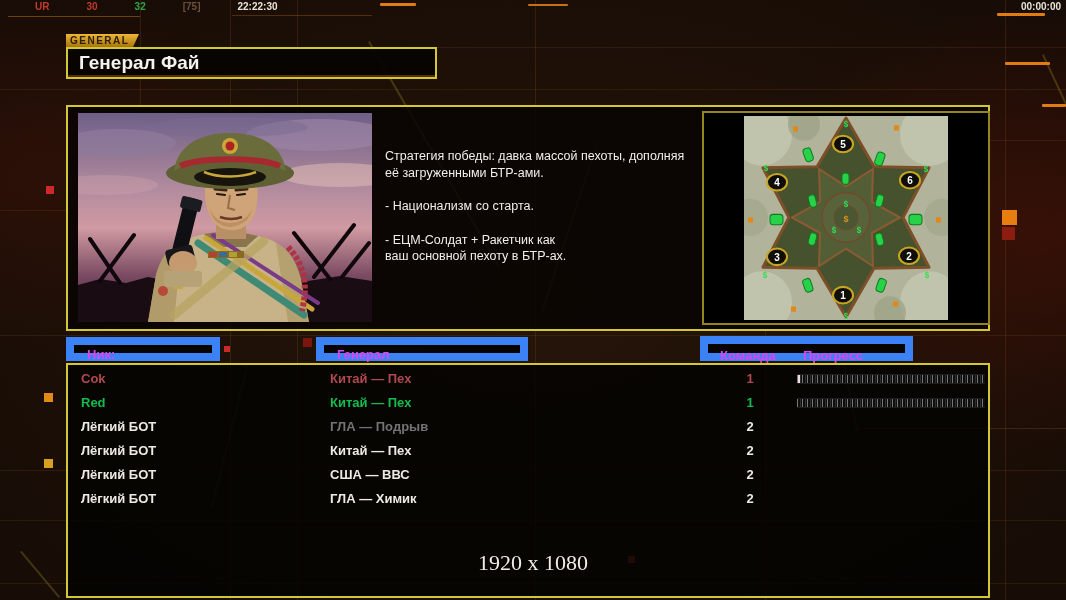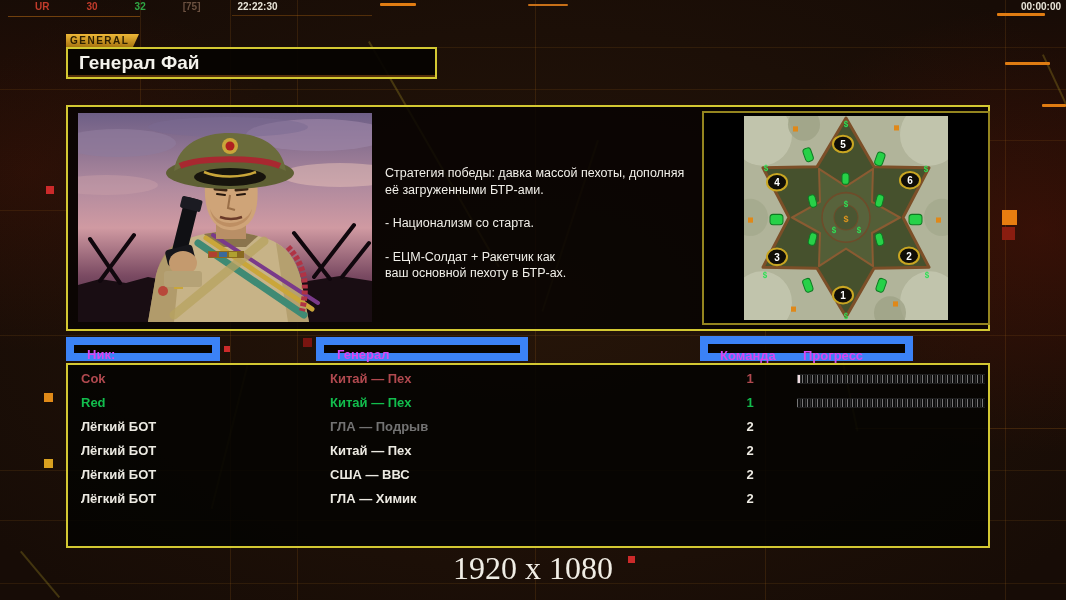--- a/index.html
+++ b/index.html
@@ -40,60 +40,60 @@
     box-shadow: inset 0 -2px 0 rgba(200,110,20,.4);
   }
   .title-box .t { color:#f4f2ec; font-size:19px; font-weight:bold; line-height:27px; padding-left:11px; }
 
   
   .main-box {
     position:absolute; left:66px; top:105px; width:924px; height:226px; z-index:10;
     border:2px solid #d3c832; background:rgba(7,4,2,.84);
   }
   .portrait { position:absolute; left:10px; top:6px; width:294px; height:209px; background:#000; }
-  .briefing { position:absolute; left:317px; top:41px; width:308px; color:#f1efe9; font-size:12.5px; line-height:1.32;margin-top:17px; }
+  .briefing { position:absolute; left:317px; top:41px; width:308px; color:#f1efe9; font-size:12.5px; line-height:1.32; }
   .briefing p { margin:0 0 17px 0; white-space:pre-line; }
   .map-panel { position:absolute; left:634px; top:4px; width:288px; height:214px; border:2px solid #94851f; background:#000; }
   .map-square { position:absolute; left:40px; top:3px; width:204px; height:204px; }
 
   
   .hdr {
     position:absolute; z-index:10; border:8px solid #3b82f6; background:rgba(5,3,1,.9);
     color:#d946ef; font-weight:bold; font-size:13px; line-height:20px;
   }
   .hdr-nick    { left:66px;  top:337px; width:154px; height:24px; padding-left:13px; }
   .hdr-general { left:316px; top:337px; width:212px; height:24px; padding-left:13px; }
   .hdr-team    { left:700px; top:336px; width:213px; height:25px; }
   .hdr-team .k { position:absolute; left:12px; top:2px; }
   .hdr-team .p { position:absolute; left:95px; top:2px; }
 
   
   .table-box {
-    position:absolute; left:66px; top:363px; width:924px; height:185px; z-index:10;
+    position:absolute; left:66px; top:363px; width:924px; height:235px; z-index:10;
     border:2px solid #d3c832; background:rgba(4,3,1,.86);
   }
   .row { position:absolute; left:0; width:100%; height:24px; font-size:13px; font-weight:bold; line-height:24px; }
   .row .name { position:absolute; left:13px; }
   .row .gen  { position:absolute; left:262px; }
   .row .team { position:absolute; left:672px; width:20px; text-align:center; }
   .bar {
     position:absolute; left:729px; top:7px; width:188px; height:10px;
     background-color:#0e0e0e;
     background-image:repeating-linear-gradient(90deg,
       rgba(205,205,205,.55) 0 1px, rgba(0,0,0,0) 1px 3px,
       rgba(120,120,120,.30) 3px 4px, rgba(0,0,0,0) 4px 5px);
     border-top:1px solid #1d1d1d; border-bottom:1px solid #1d1d1d;
   }
   .bar .cursor { position:absolute; left:1px; top:0; width:2px; height:100%; background:#f2dde2; }
 
   
   .footer-res {
     position:absolute; left:0; right:0; top:550px; text-align:center; z-index:20;
     font-family:"Liberation Serif","DejaVu Serif",serif;
-    font-size:32px; color:#f0ede5;
+    font-size:22px; color:#f0ede5;
   }
 </style>
 </head>
 <body>
 
 <div>
   <div class="vline" style="left:140px; top:0; height:105px;"></div>
   <div class="vline" style="left:230px; top:0; height:600px;"></div>
   <div class="vline" style="left:297px; top:0; height:600px;"></div>
   <div class="vline" style="left:535px; top:0; height:600px;"></div>

